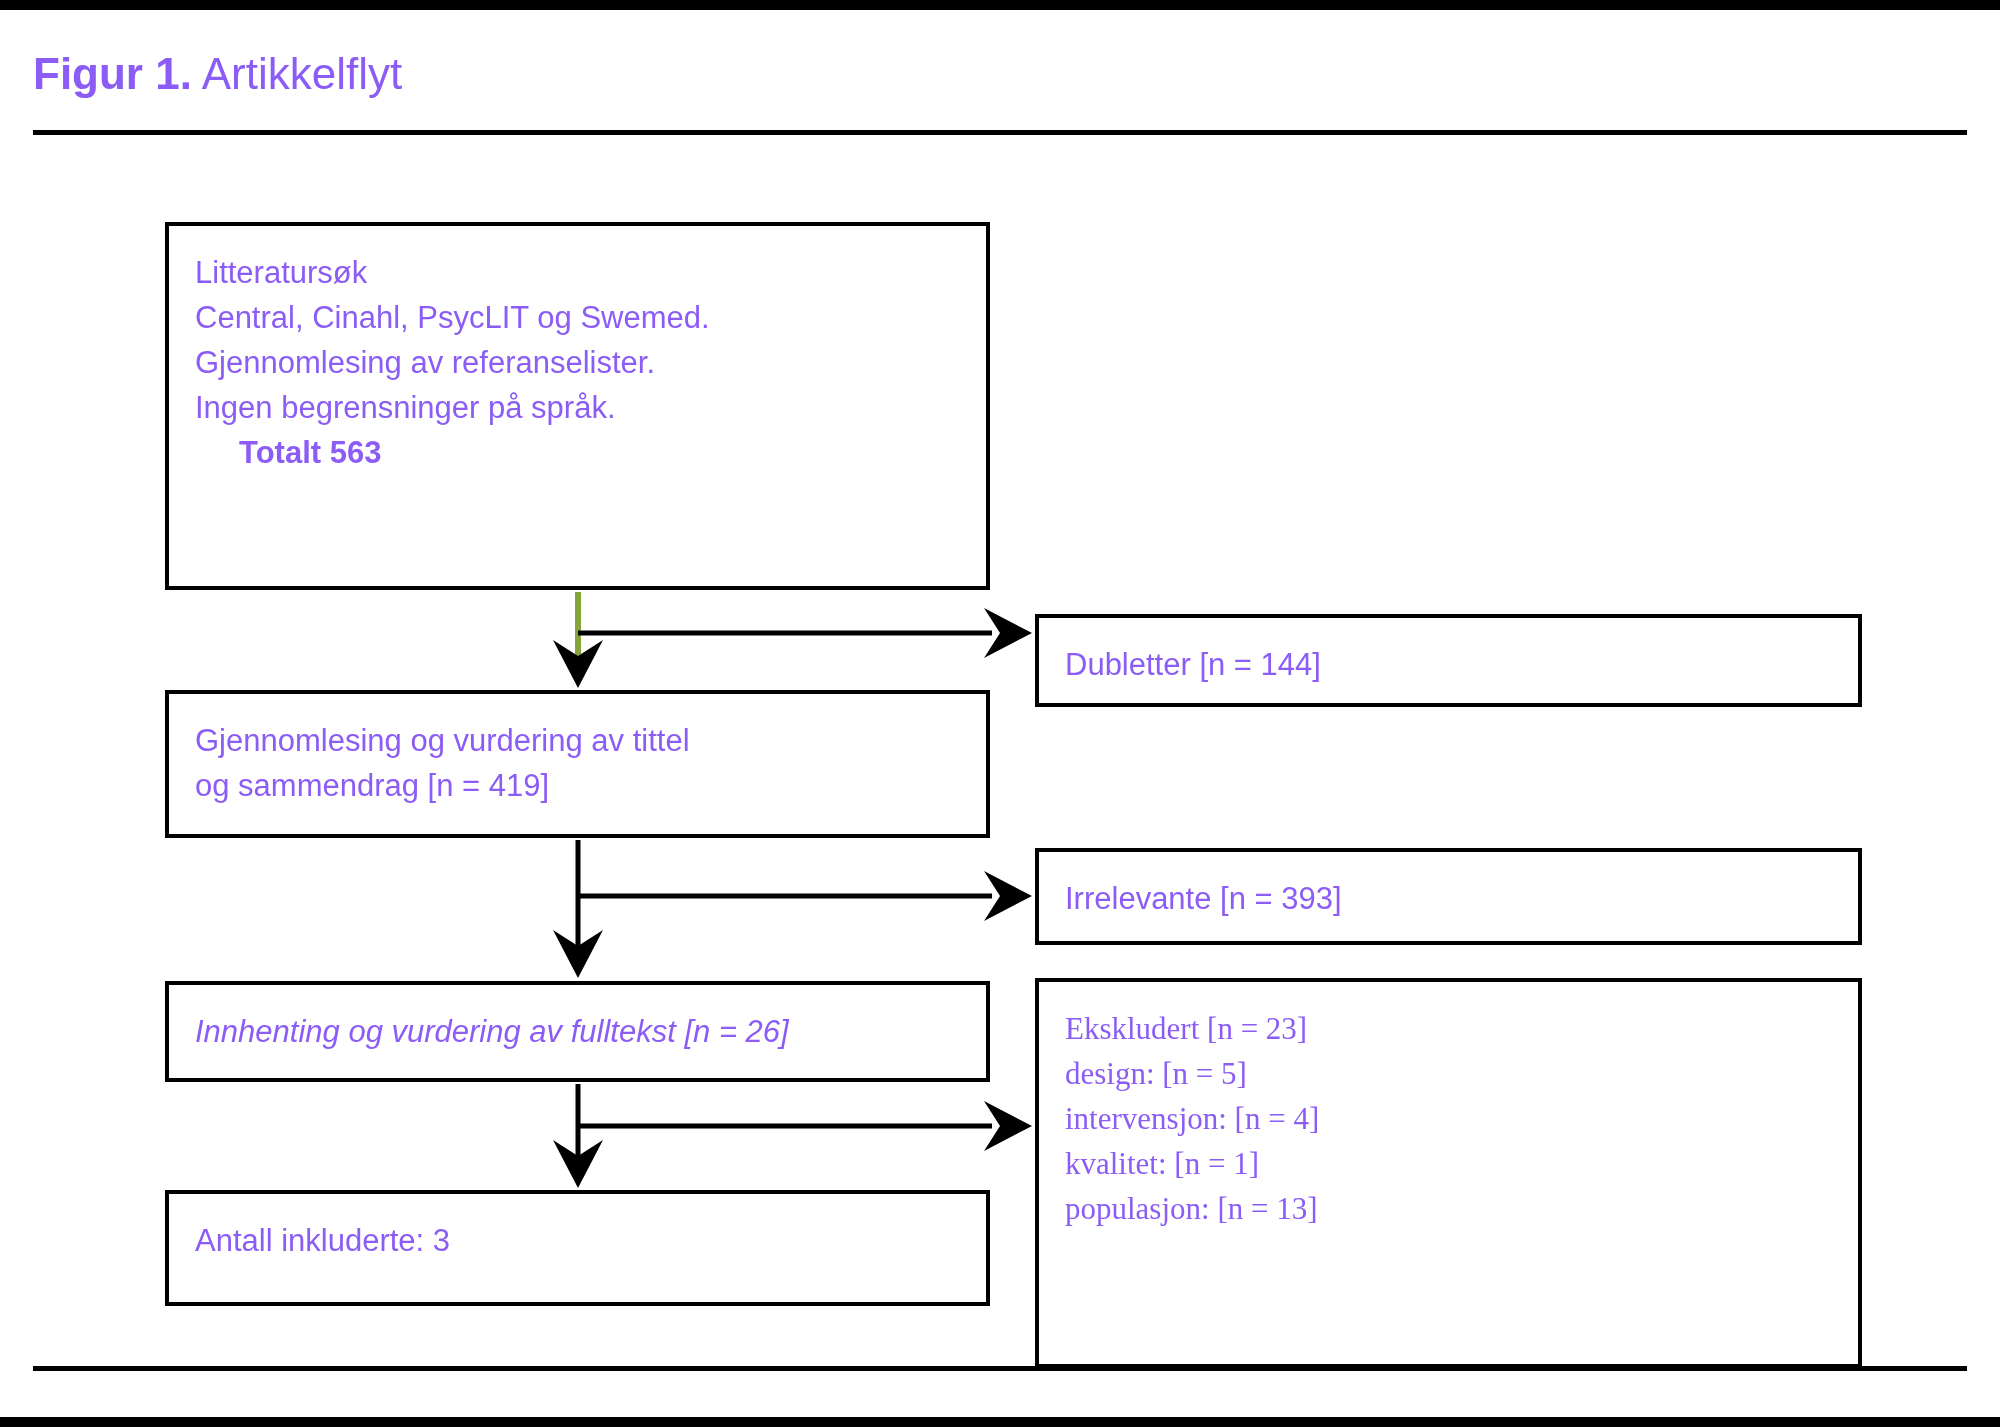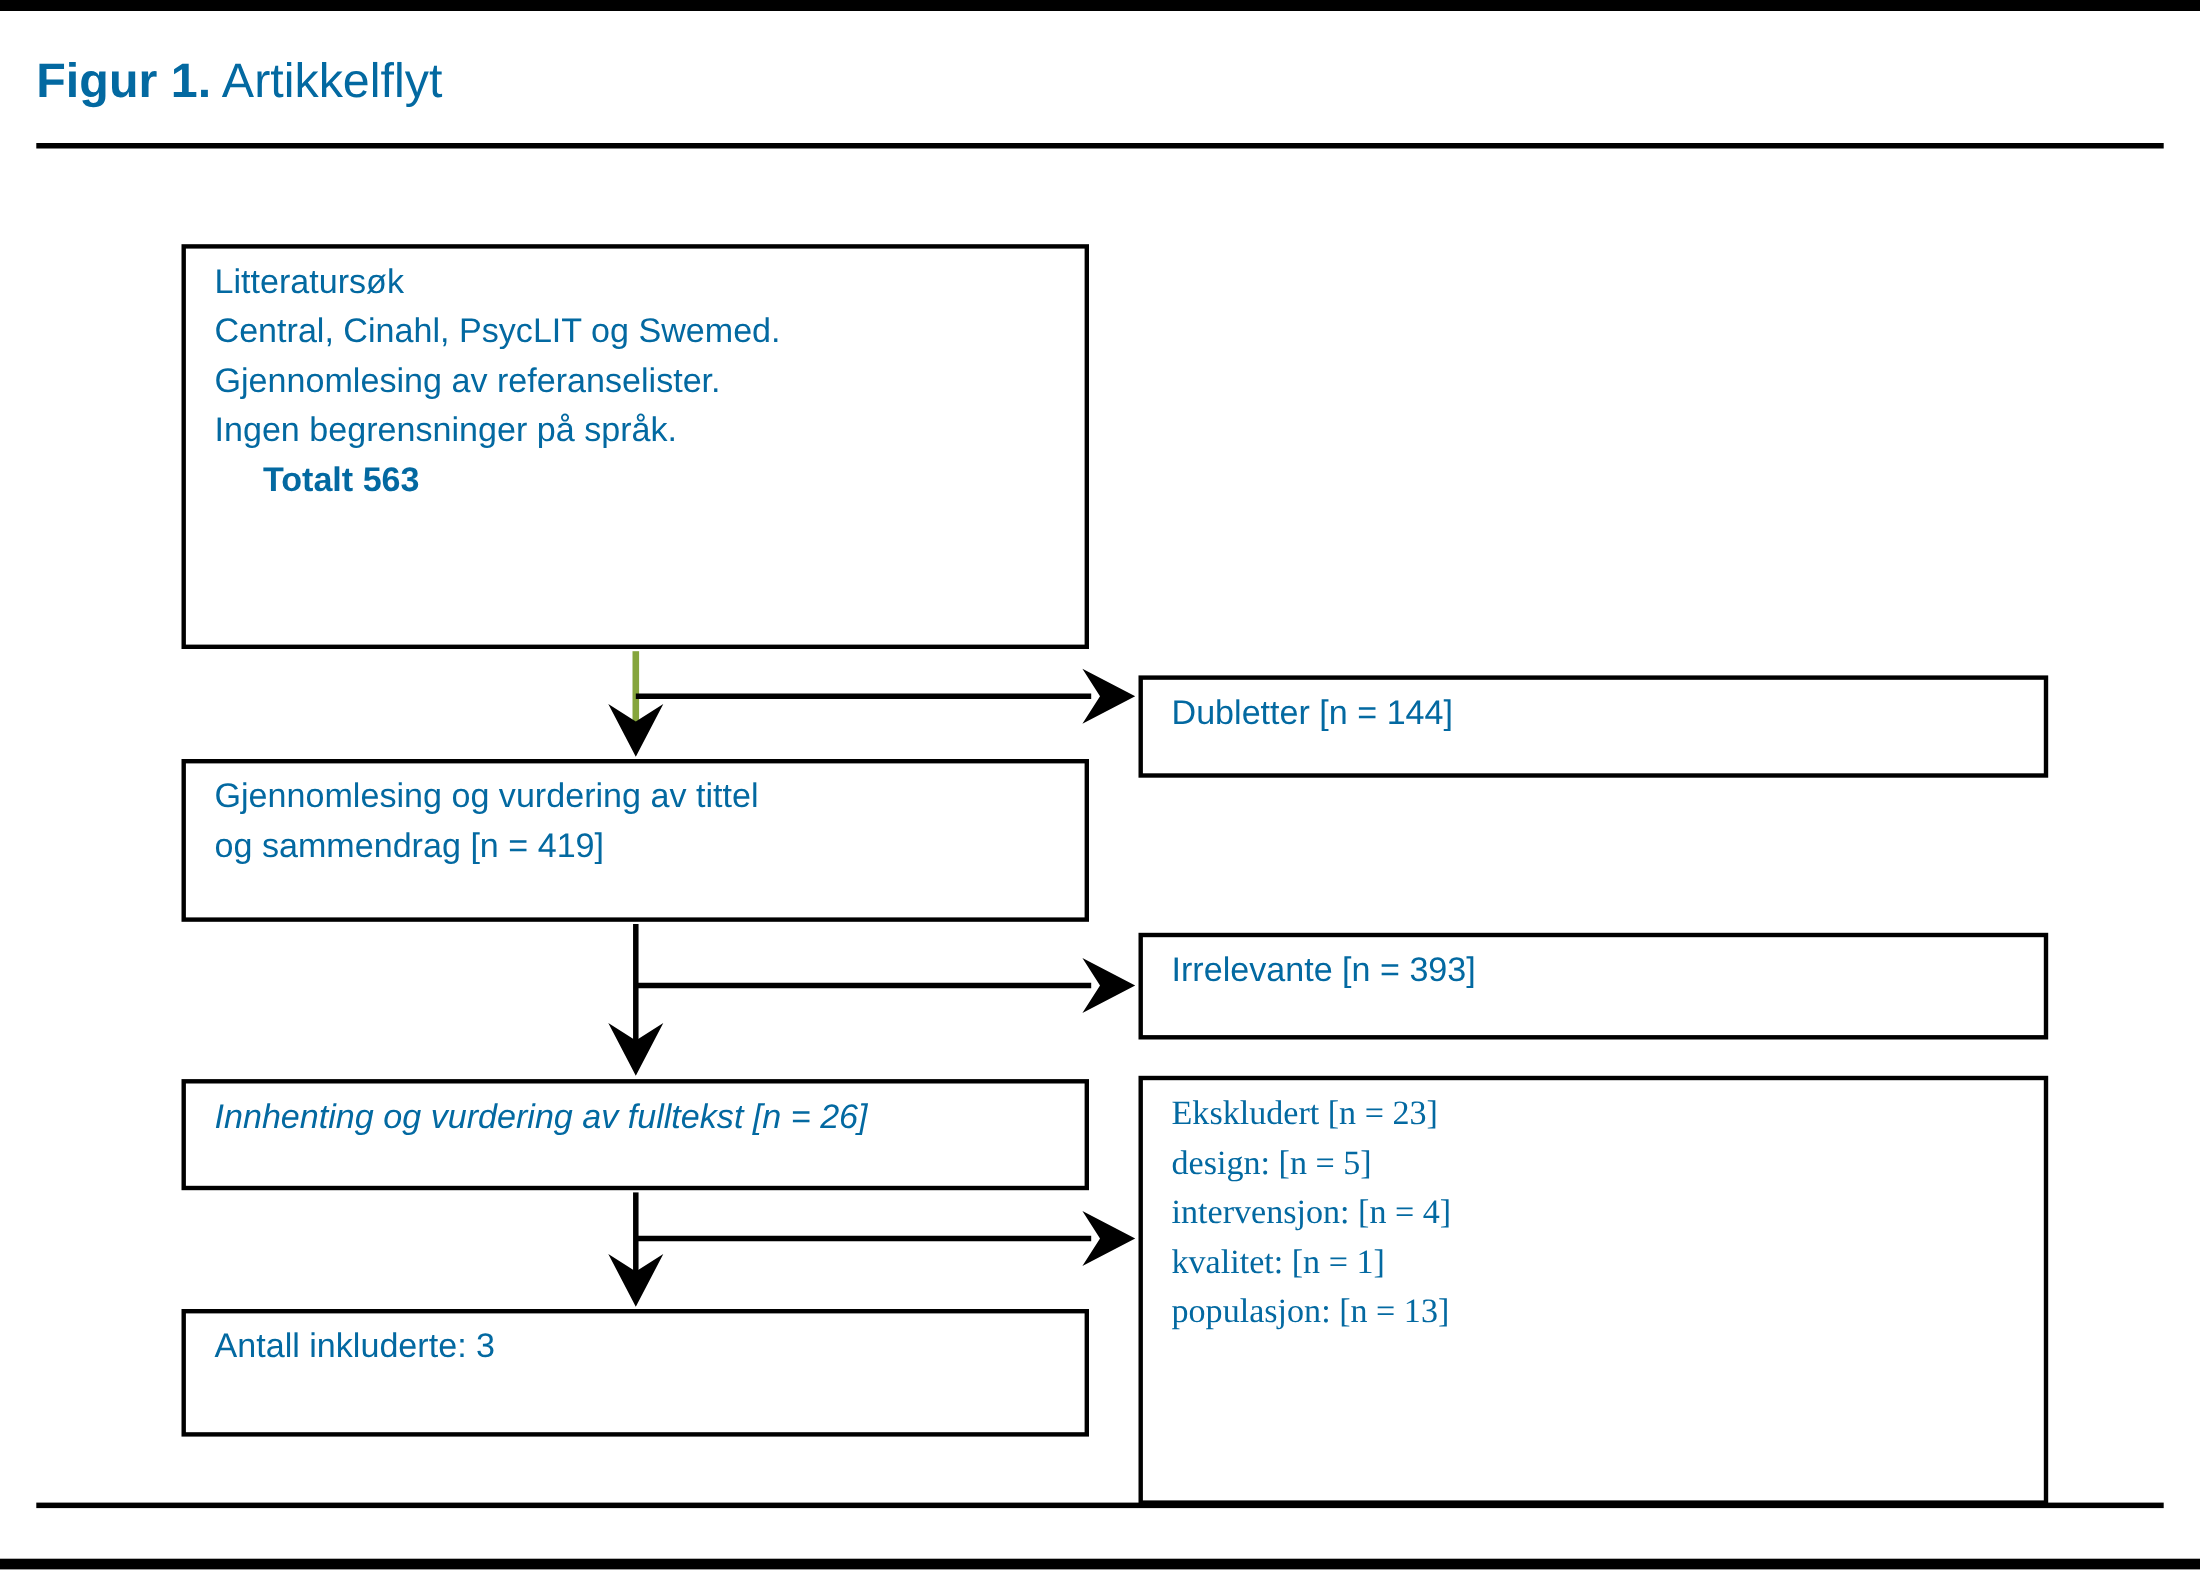--- a/index.html
+++ b/index.html
@@ -1,21 +1,21 @@
 <!DOCTYPE html>
 <html><head>
 <meta charset="utf-8">
 <style>
   html,body{margin:0;padding:0;background:#fff;}
   .page{
     position:relative;
     width:2000px;height:1427px;
     background:#ffffff;
     font-family:"Liberation Sans",sans-serif;
-    color:#0369a1;
+    color:#8b5cf6;
     overflow:hidden;
   }
   .edge-bar{position:absolute;left:0;width:2000px;background:#000;}
   .edge-bar.top{top:0;height:10px;}
   .edge-bar.bottom{top:1417px;height:10px;}
   .page-title{
     position:absolute;left:33px;top:48px;
     font-size:44px;line-height:52px;white-space:nowrap;
   }
   .page-title .bold{font-weight:bold;}
@@ -23,21 +23,21 @@
   .rule.under-title{top:130px;}
   .rule.footer{top:1366px;}
   .fbox{
     position:absolute;
     border:4px solid #000;
     background:#fff;
     box-sizing:border-box;
     font-size:31px;
     line-height:45px;
   }
-  .fbox .inner{padding:7px 26px;}
+  .fbox .inner{padding:24px 26px;}
   .col-left{left:165px;width:825px;}
   .col-right{left:1035px;width:827px;}
   .b-search{top:222px;height:368px;}
   .b-dup{top:614px;height:93px;}
   .b-screen{top:690px;height:148px;}
   .b-irr{top:848px;height:97px;}
   .b-full{top:981px;height:101px;font-style:italic;}
   .b-excl{top:978px;height:390px;font-family:Liberation Serif, serif;}
   .b-incl{top:1190px;height:116px;}
   .bold-line{font-weight:bold;margin-left:44px;}

